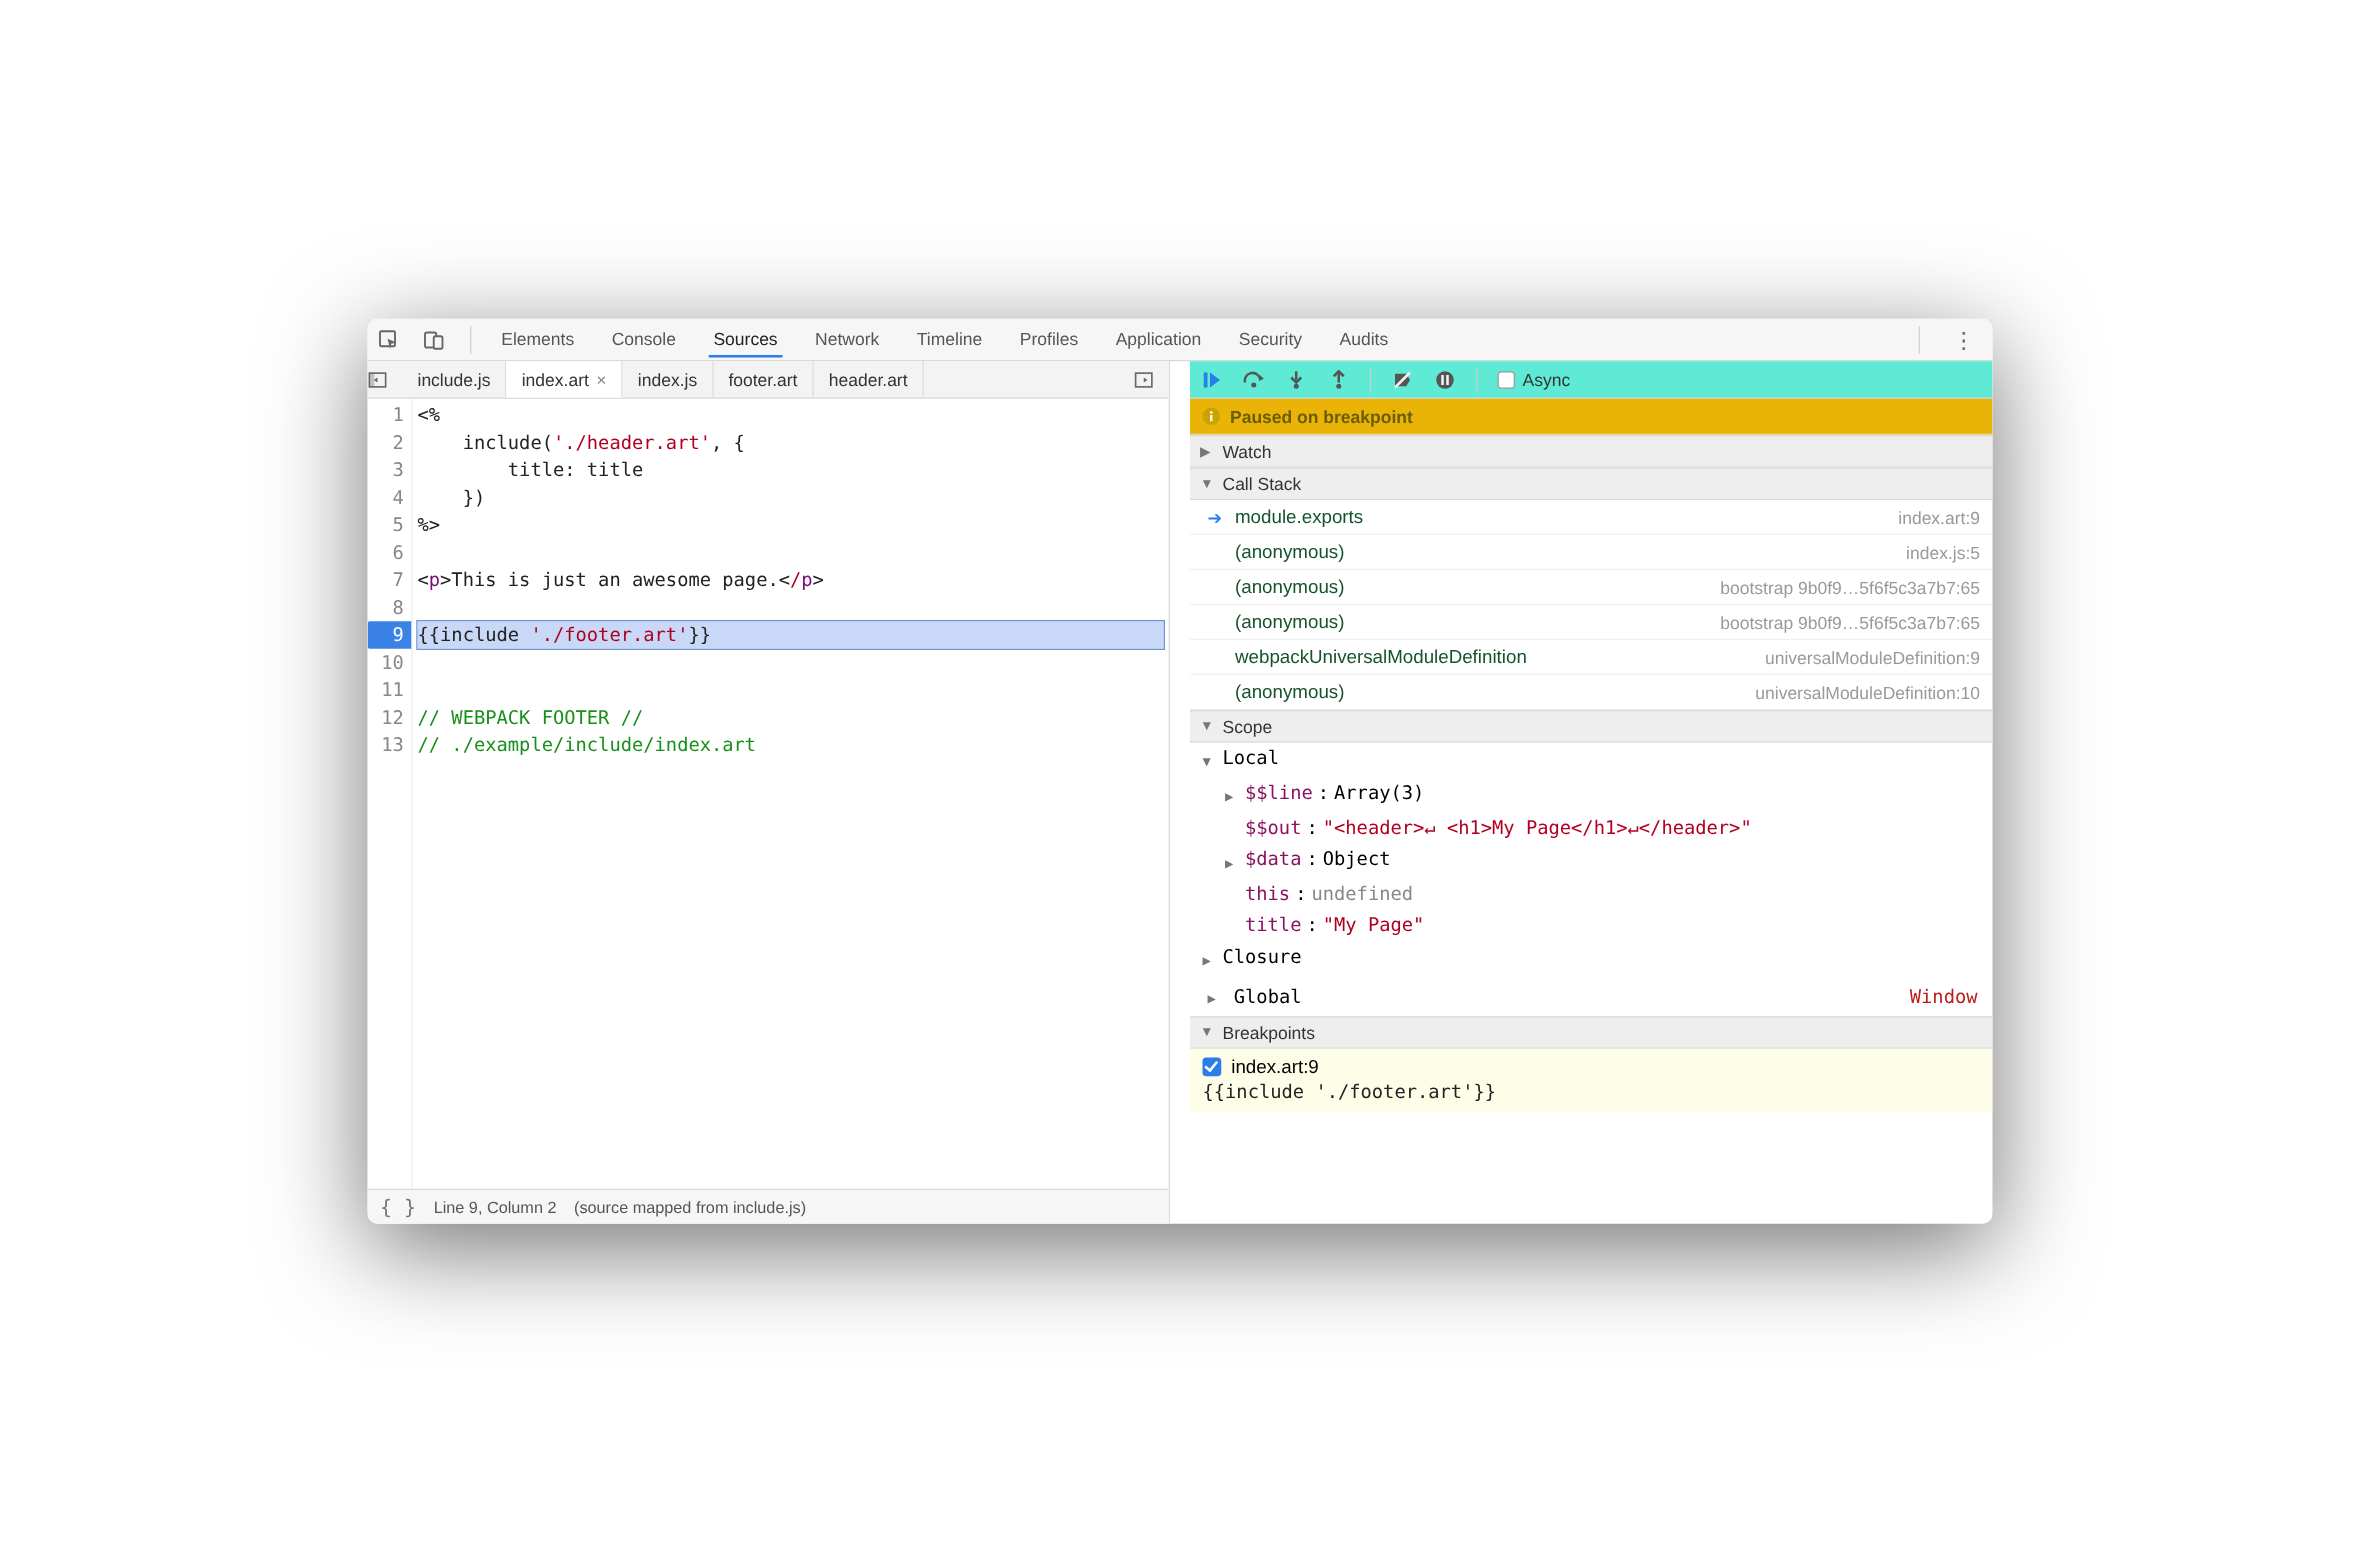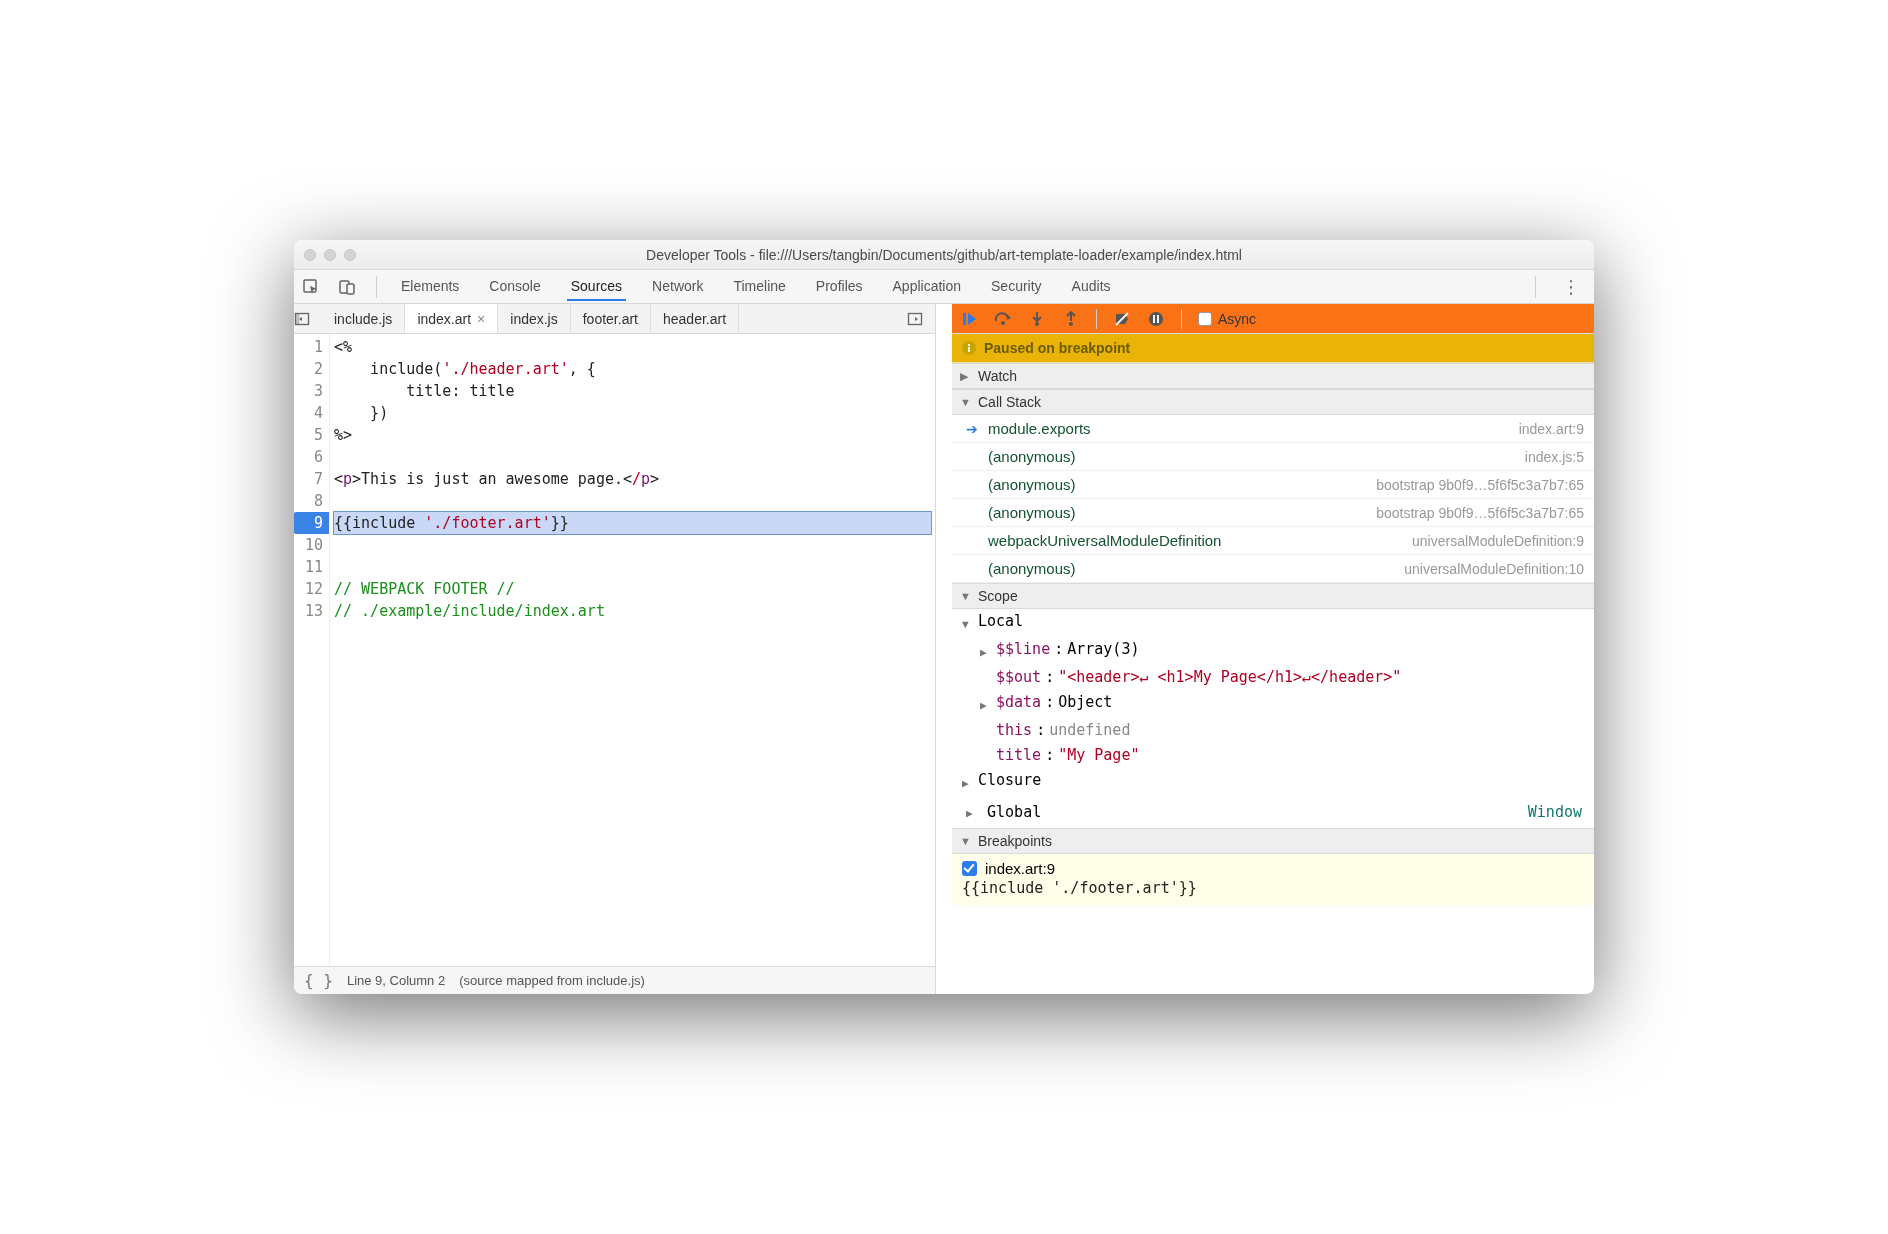--- a/index.html
+++ b/index.html
@@ -72,21 +72,21 @@
   .code { flex:1; padding:2px 4px 0 4px; white-space:pre; overflow:auto; color:#222;}
   .code .c-str { color:#b00020; }
   .code .c-tag { color:#7a0f7a; }
   .code .c-tagc { color:#b00020; }
   .code .c-com { color:#1a8f1a; }
   .code .hl-line { background:#c9d8f7; display:inline-block; width:100%; outline:1px solid #6c95d6; }
   .statusbar { height:28px; border-top:1px solid #d9d9d9; background:#f6f6f6; display:flex; align-items:center; padding:0 10px; gap:14px; font-size:13px; color:#555;}
   .statusbar .brace { font-family: monospace; font-size:16px; color:#777; }
   
   .dbgbar {
-    height:30px; border-bottom:1px solid #d9d9d9; background:#f97316;
+    height:30px; border-bottom:1px solid #d9d9d9; background:#5eead4;
     display:flex; align-items:center; padding:0 8px; gap:16px; font-size:14px;
   }
   .dbg-icon { width:18px; height:18px; display:flex; align-items:center; justify-content:center; color:#555;}
   .dbg-icon.blue { color:#2b7de9; }
   .vsep { width:1px; height:20px; background:#ccc; }
   .async-chk { width:14px;height:14px;border:1px solid #999;border-radius:3px;display:inline-block; vertical-align:middle; margin-right:6px; background:#fff;}
   
   .paused {
     background:#eab308; border-bottom:1px solid #e8dca0; padding:6px 10px;
     display:flex; align-items:center; gap:8px; font-size:14px; color:#6b5d00; font-weight:600;
@@ -104,43 +104,35 @@
   .row .loc { color:#999; font-size:14px; white-space:nowrap;}
   .row .arrow { color:#2b7de9; font-size:14px; width:14px; }
   
   .scope { font-family: Menlo, Consolas, monospace; font-size:15px; line-height:23px; }
   .scope .node { display:flex; align-items:flex-start; padding:1px 10px 1px 10px; gap:4px;}
   .scope .ind0 { padding-left:10px;} .scope .ind1 { padding-left:28px;}
   .scope .tri2 { color:#777; font-size:11px; width:12px; padding-top:3px;}
   .scope .name { color:#8a1260; }
   .scope .val-str { color:#b00020; }
   .scope .val-und { color:#888; }
-  .scope .rhs { color:#0f766e; margin-left:auto;}
+  .scope .rhs { color:#b91c1c; margin-left:auto;}
   .scope .plainrow { display:flex; align-items:center; justify-content:flex-end; padding:3px 12px 3px 14px; font-size:15px;}
   
   .bp-wrap { background:#fdfde8; padding:6px 10px 8px 10px; font-size:15px; }
   .bp-item { display:flex; align-items:center; gap:8px; }
   .chkbox { width:15px;height:15px;border-radius:3px;background:#2b7de9; position:relative; }
   .chkbox::after { content:""; position:absolute; left:4px; top:1px; width:4px; height:8px; border:solid #fff; border-width:0 2px 2px 0; transform:rotate(40deg);}
   .bp-code { font-family: Menlo, monospace; font-size:15px; color:#222; margin-top:2px; margin-left:0;}
   svg { display:block; }
 </style>
 </head>
 <body>
 
 <div class="window">
 
-  <div class="titlebar">
-    <div class="traffic">
-      <div class="dot"></div>
-      <div class="dot"></div>
-      <div class="dot"></div>
-    </div>
-    <div class="title">Developer Tools - file:///Users/tangbin/Documents/github/art-template-loader/example/index.html</div>
-  </div>
 
   <div class="navbar">
     <div class="icon">
       <svg width="18" height="18" viewBox="0 0 18 18">
           <rect x="2" y="2" width="12" height="12" fill="none" stroke="#666" stroke-width="1.5" rx="1"></rect>
           <path d="M8 8 L15 11 L11 12 L10 16 Z" fill="#666"></path>
         </svg>
     </div>
     <div class="icon">
       <svg width="18" height="18" viewBox="0 0 18 18">

